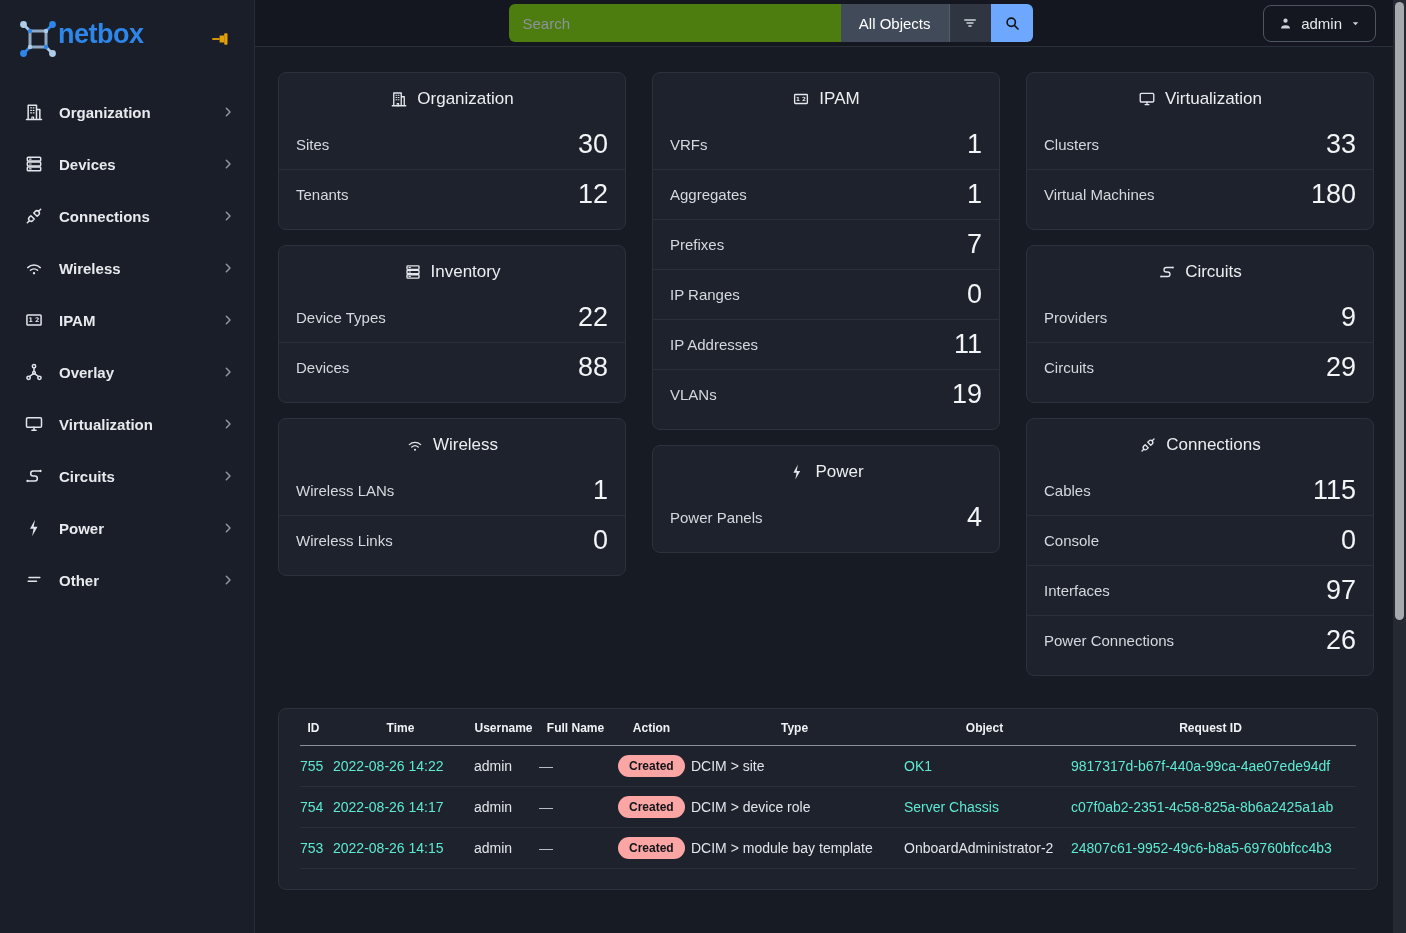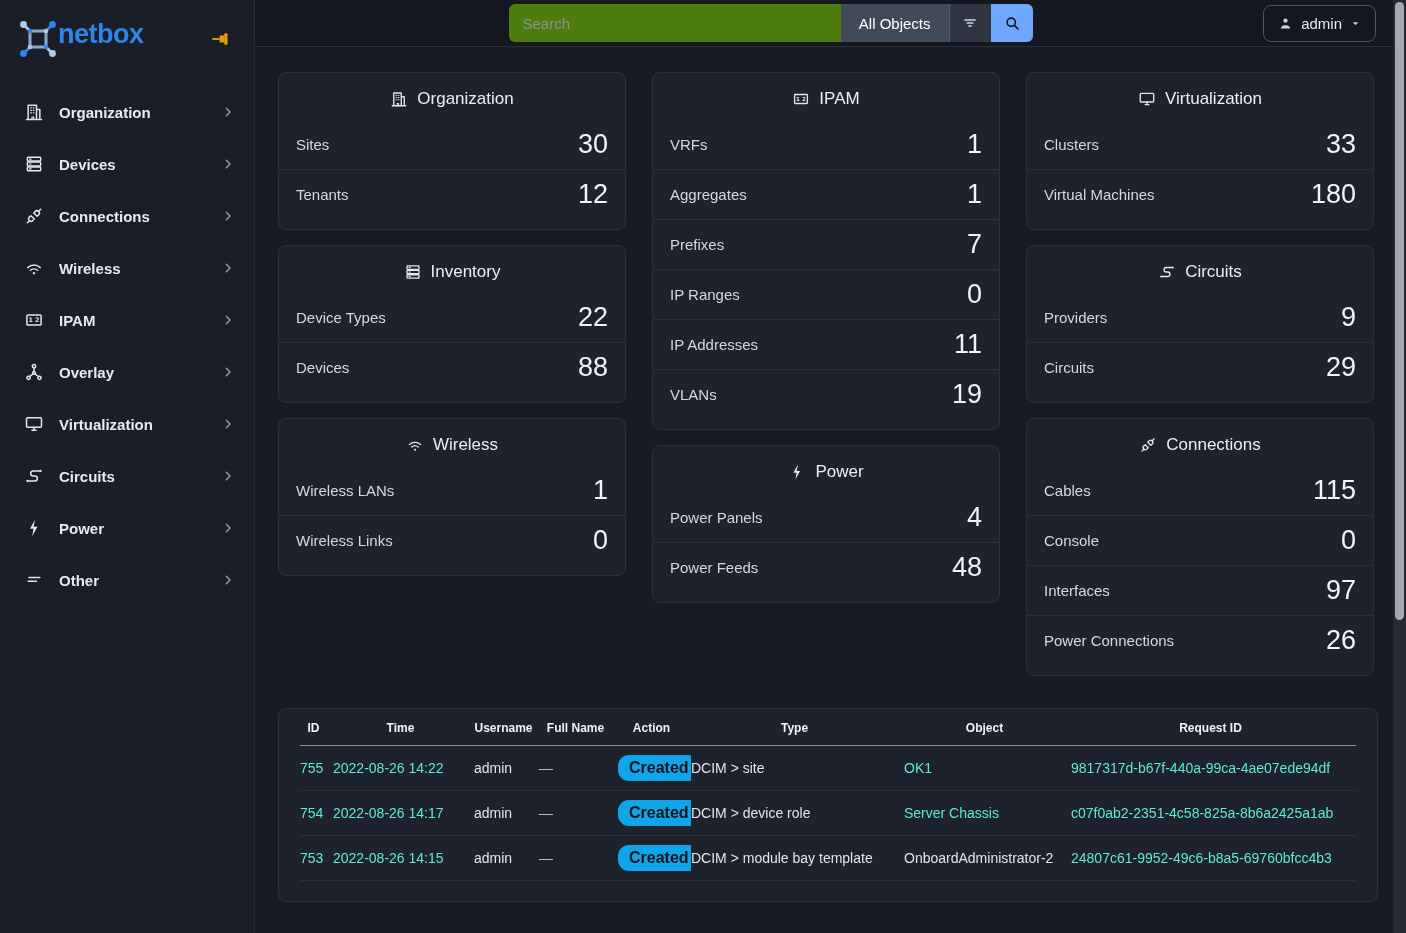--- a/index.html
+++ b/index.html
@@ -52,21 +52,21 @@
   .stat-value { font-size:27px; color:#f2f4f6; line-height:1.2; cursor:pointer; }
 
   
   .changelog-card { margin-top:32px; width:1100px; }
   .table-wrap { padding:4px 21px 20px; }
   table { width:100%; border-collapse:collapse; font-size:14px; color:#e2e5e9; table-layout:fixed; }
   th { text-align:center; font-size:12px; font-weight:700; color:#f0f2f4; padding:8px 6px 10px 0; border-bottom:1px solid #8a9099; white-space:nowrap; overflow:hidden; }
   td { padding:9px 6px 9px 0; border-bottom:1px solid #2a303b; white-space:nowrap; overflow:hidden; }
   .link { color:#5eead4; text-decoration:none; cursor:pointer; }
   .muted { color:#b7bcc4; }
-  .badge-created { display:inline-block; background:#0ea5e9; color:#101418; font-weight:700; font-size:16px; line-height:1; padding:5px 11px; border-radius:11px; }
+  .badge-created { display:inline-block; background:#fca5a5; color:#101418; font-weight:700; font-size:12px; line-height:1; padding:5px 11px; border-radius:11px; }
 
   
   .v-scrollbar { position:fixed; right:0; top:0; width:13px; height:933px; background:#242932; }
   .v-scrollbar .thumb { position:absolute; top:2px; right:2px; width:9px; height:618px; background:#a6aaae; border-radius:5px; cursor:pointer; }
 </style>
 </head>
 <body>
 
 <div class="sidebar">
   <div class="logo-row">
@@ -396,24 +396,20 @@
                 <svg viewBox="0 0 24 24" fill="currentColor">
                   <path d="M13.2 2 7.2 13h4.2l-1.6 9 6.4-11.5h-4.6z"></path>
                 </svg>
               </span>
               <span>Power</span>
             </div>
             <div class="card-body">
               <div class="stat-row">
                 <span class="stat-label">Power Panels</span>
                 <span class="stat-value">4</span>
-              </div>
-              <div class="stat-row">
-                <span class="stat-label">Power Feeds</span>
-                <span class="stat-value">48</span>
               </div>
             </div>
           </div>
         </div>
         <div class="col">
           <div class="card">
             <div class="card-header">
               <span class="hicon">
                 <svg viewBox="0 0 24 24" fill="none" stroke="currentColor" stroke-width="1.8" stroke-linecap="round" stroke-linejoin="round">
                   <rect x="3" y="4.5" width="18" height="11.5" rx="1.5"></rect>

